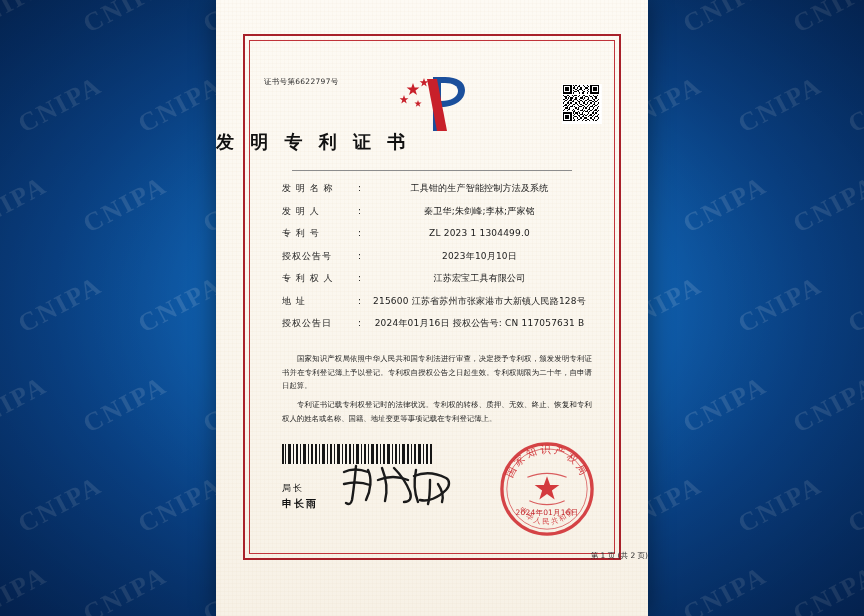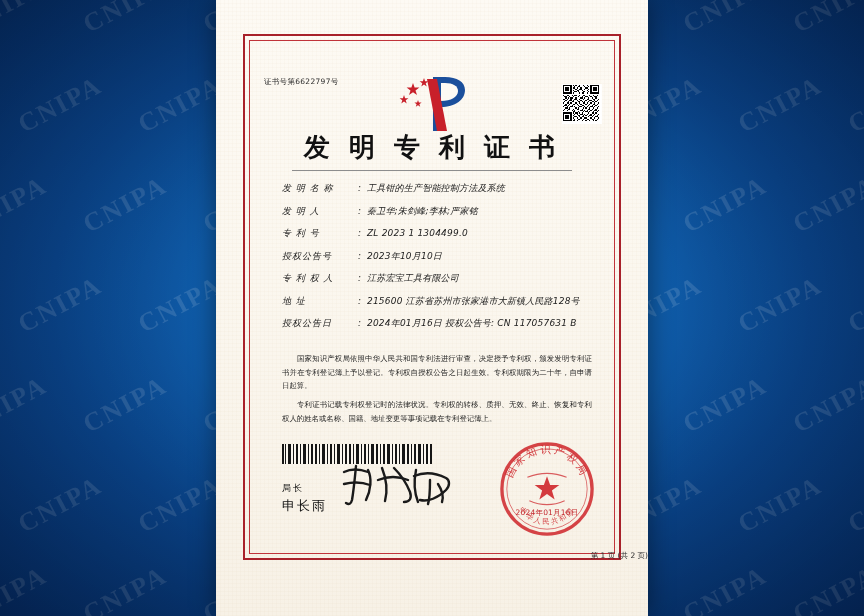--- a/index.html
+++ b/index.html
@@ -89,22 +89,21 @@
     left: 50%;
     top: 73px;
     transform: translateX(-50%);
     width: 86px;
     height: 62px;
   }
   .title {
     position: absolute;
     left: 0; right: 0;
     top: 130px;
-    text-align: center;
-    font-size: 26px;
+    font-size: 18px;
     letter-spacing: 5px;
     color: #111;
     font-weight: 700;
     font-family: "DejaVu Sans", "Liberation Sans", sans-serif;
   }
   .rule {
     position: absolute;
     left: 76px;
     right: 76px;
     top: 170px;
@@ -116,35 +115,35 @@
     left: 66px;
     right: 56px;
     top: 182px;
   }
   .field {
     display: flex;
     align-items: baseline;
     margin-bottom: 9.5px;
     font-size: 9px;
     color: #1b1b1b;
-    font-style: italic;
   }
   .field .lab {
     width: 76px;
     flex: 0 0 76px;
     letter-spacing: 1px;
     white-space: nowrap;
   }
   .field .colon {
     width: 9px;
     flex: 0 0 9px;
   }
   .field .val {
     flex: 1 1 auto;
     letter-spacing: 0.2px;
+    text-align: center;
   }
   .para {
     position: absolute;
     left: 66px;
     right: 56px;
     font-size: 7.4px;
     line-height: 1.85;
     color: #1e1e1e;
     text-align: justify;
     text-indent: 15px;
@@ -163,23 +162,24 @@
     left: 66px;
     top: 482px;
     font-size: 9px;
     letter-spacing: 2px;
     color: #111;
   }
   .sig-name {
     position: absolute;
     left: 66px;
     top: 497px;
-    font-size: 13px;
+    font-size: 10px;
     letter-spacing: 2px;
     color: #111;
+    font-weight: bold;
   }
   .handwriting {
     position: absolute;
     left: 122px;
     top: 460px;
     width: 120px;
     height: 48px;
   }
   .seal {
     position: absolute;

